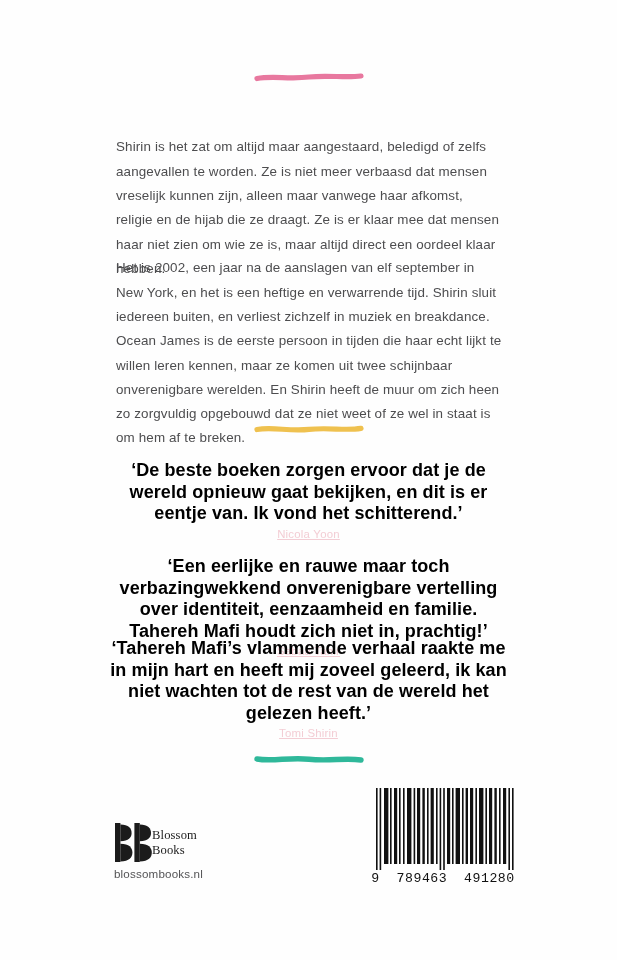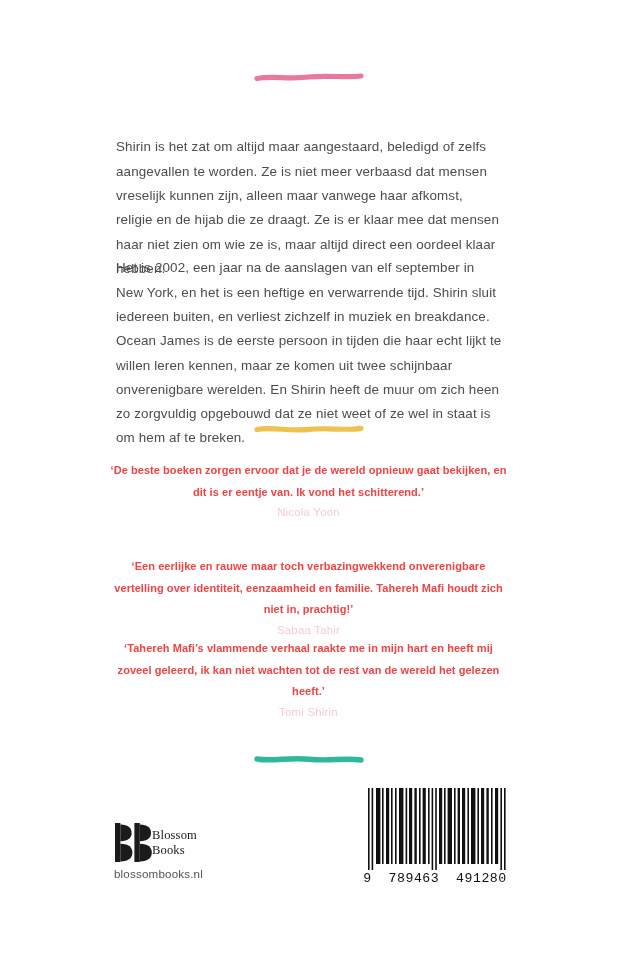--- a/index.html
+++ b/index.html
@@ -51,33 +51,34 @@
 
   
   .review {
     position: absolute;
     left: 50%;
     transform: translateX(-50%);
     width: 400px;
     text-align: center;
   }
   .review-text {
-    color: #ef4444;
-    font-size: 11px;
+    color: #000000;
+    font-size: 18px;
     line-height: 21.5px;
     font-weight: bold;
     letter-spacing: 0.005em;
     margin: 0;
   }
   .review-author {
     color: #f3cdd4;
     font-size: 11.4px;
     line-height: 17px;
     margin: 1px 0 0 0;
     letter-spacing: 0.02em;
+    text-decoration: underline;
   }
   #review-1 { top: 460px; }
   #review-2 { top: 556px; }
   #review-3 { top: 638px; }
 
   
   #publisher-block {
     position: absolute;
     left: 114px;
     top: 822px;
@@ -97,21 +98,21 @@
   #publisher-website {
     margin-top: 4px;
     color: #545456;
     font-size: 11.6px;
     letter-spacing: 0.015em;
   }
 
   
   #barcode-block {
     position: absolute;
-    left: 362px;
+    left: 370px;
     top: 788px;
     width: 146px;
   }
   #barcode-bars {
     display: block;
     width: 146px;
     height: 82px;
   }
   #barcode-number {
     margin-top: 1px;

